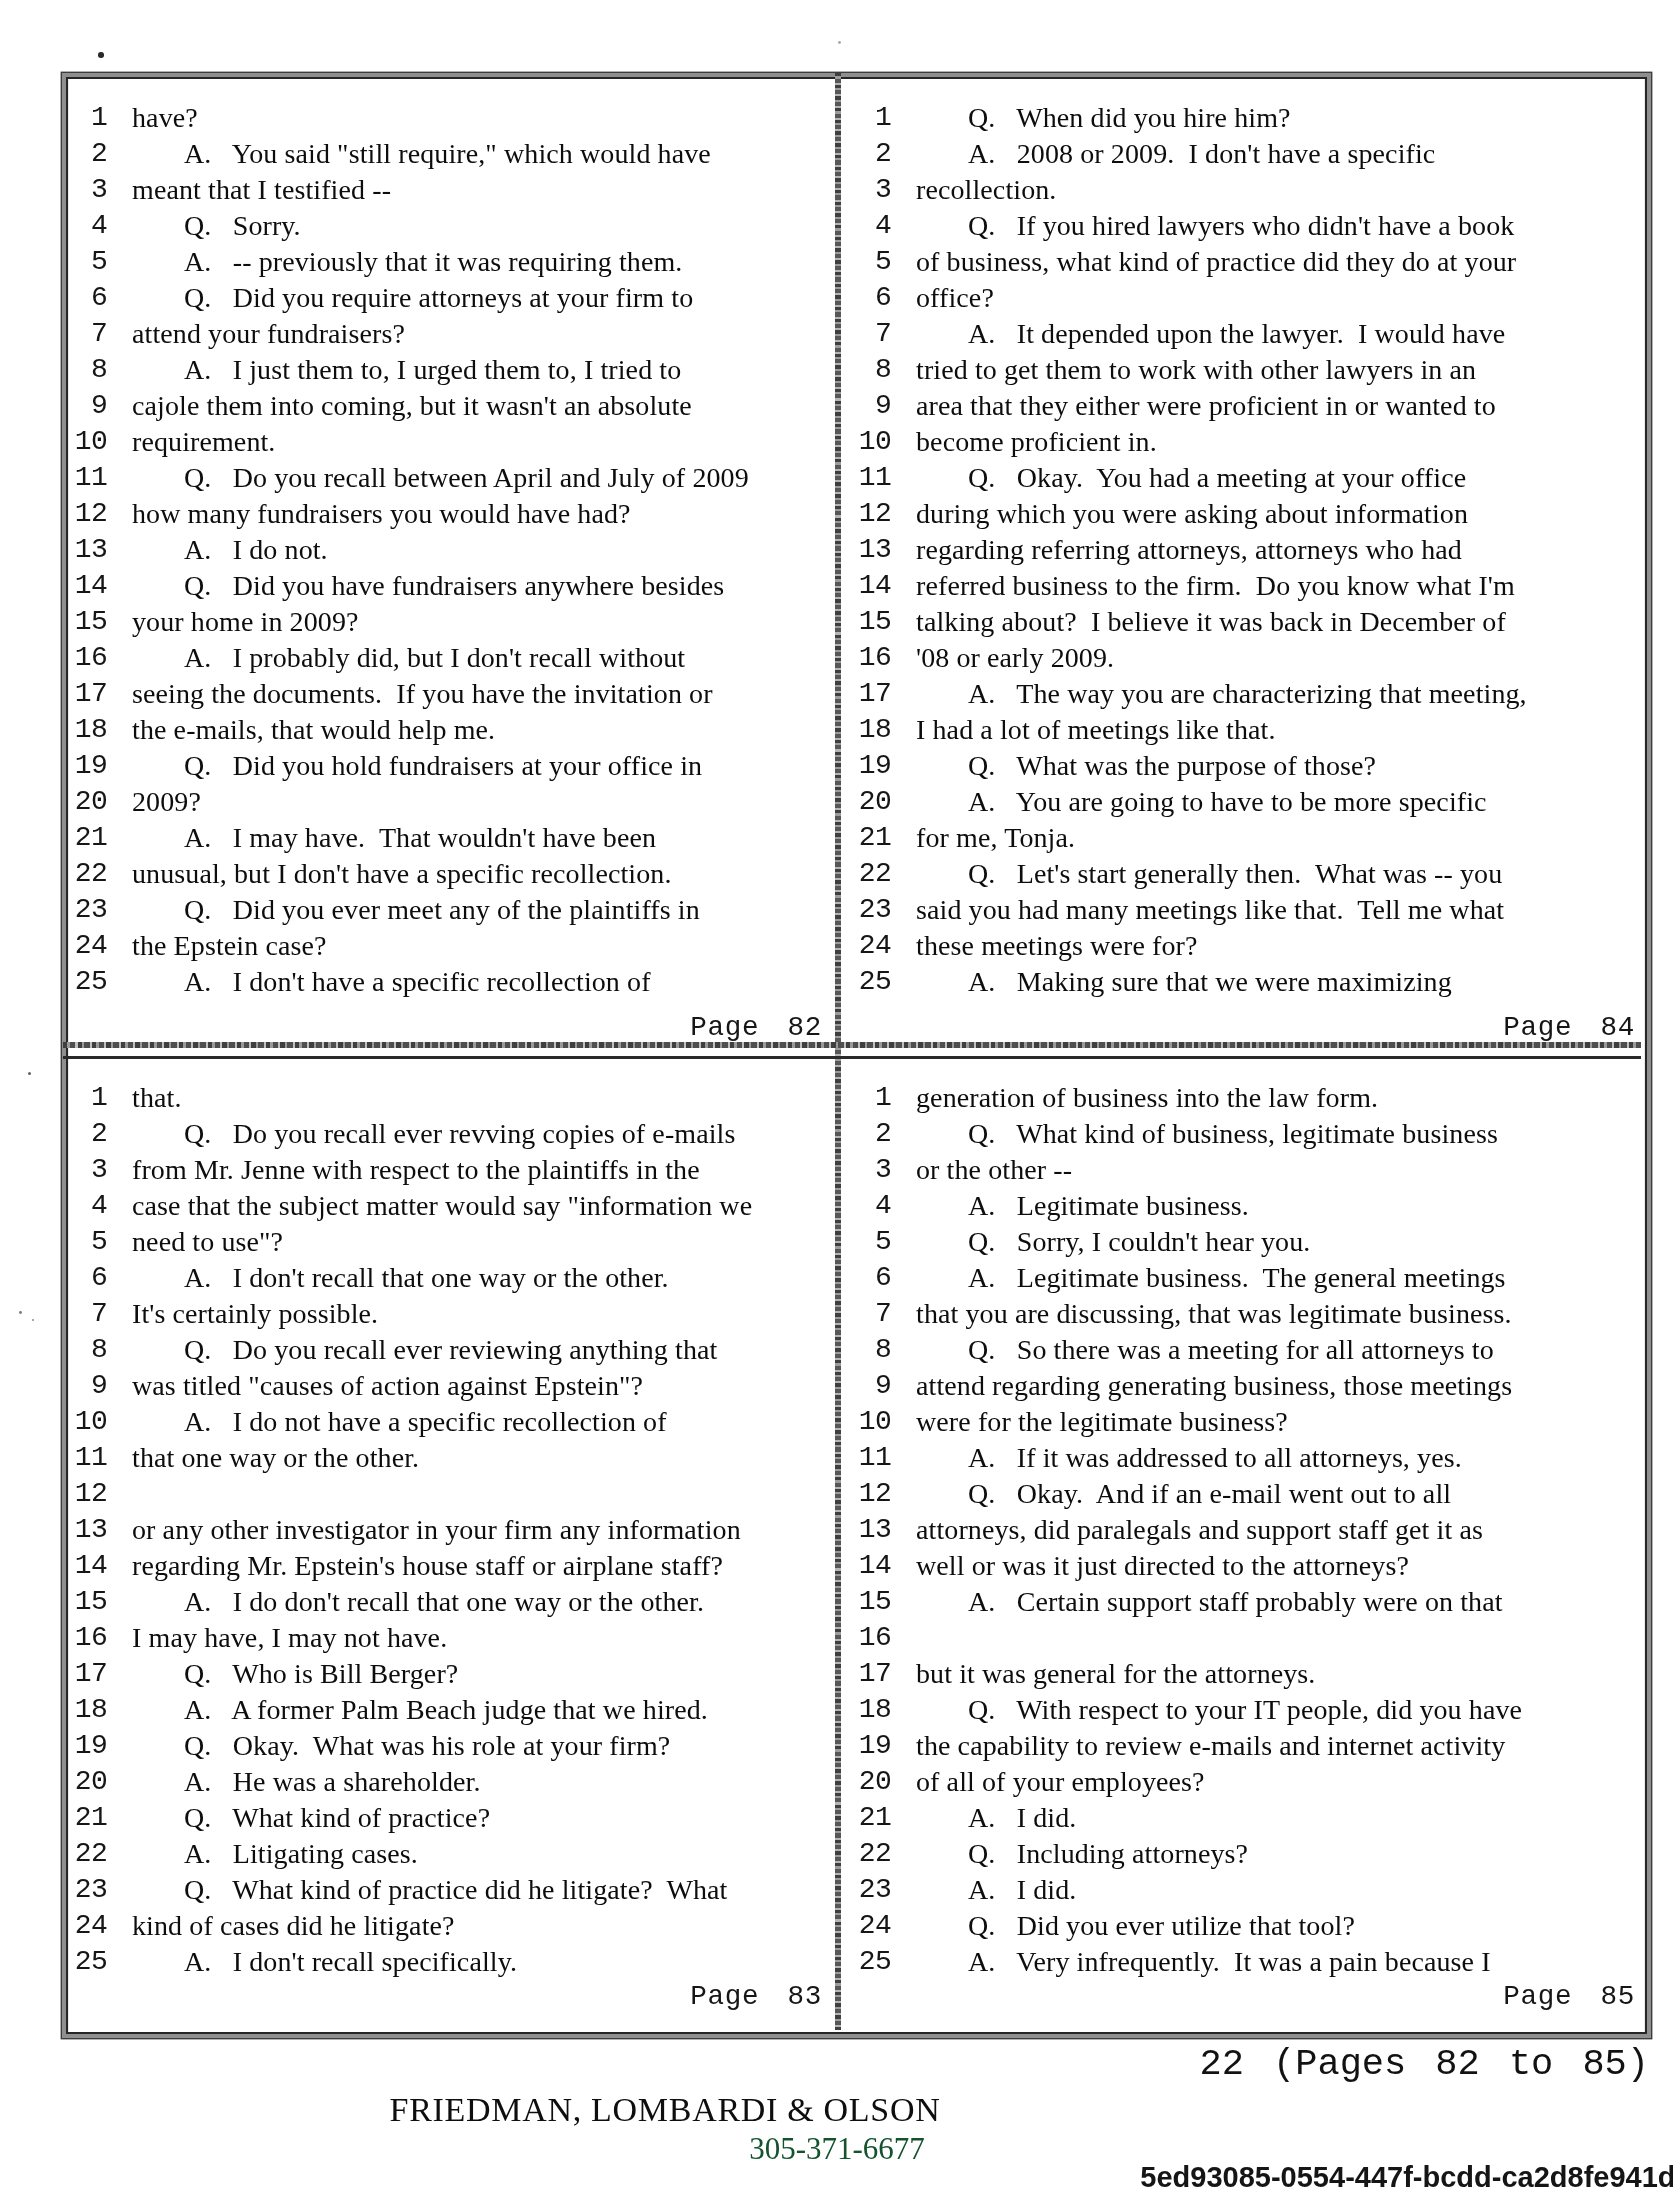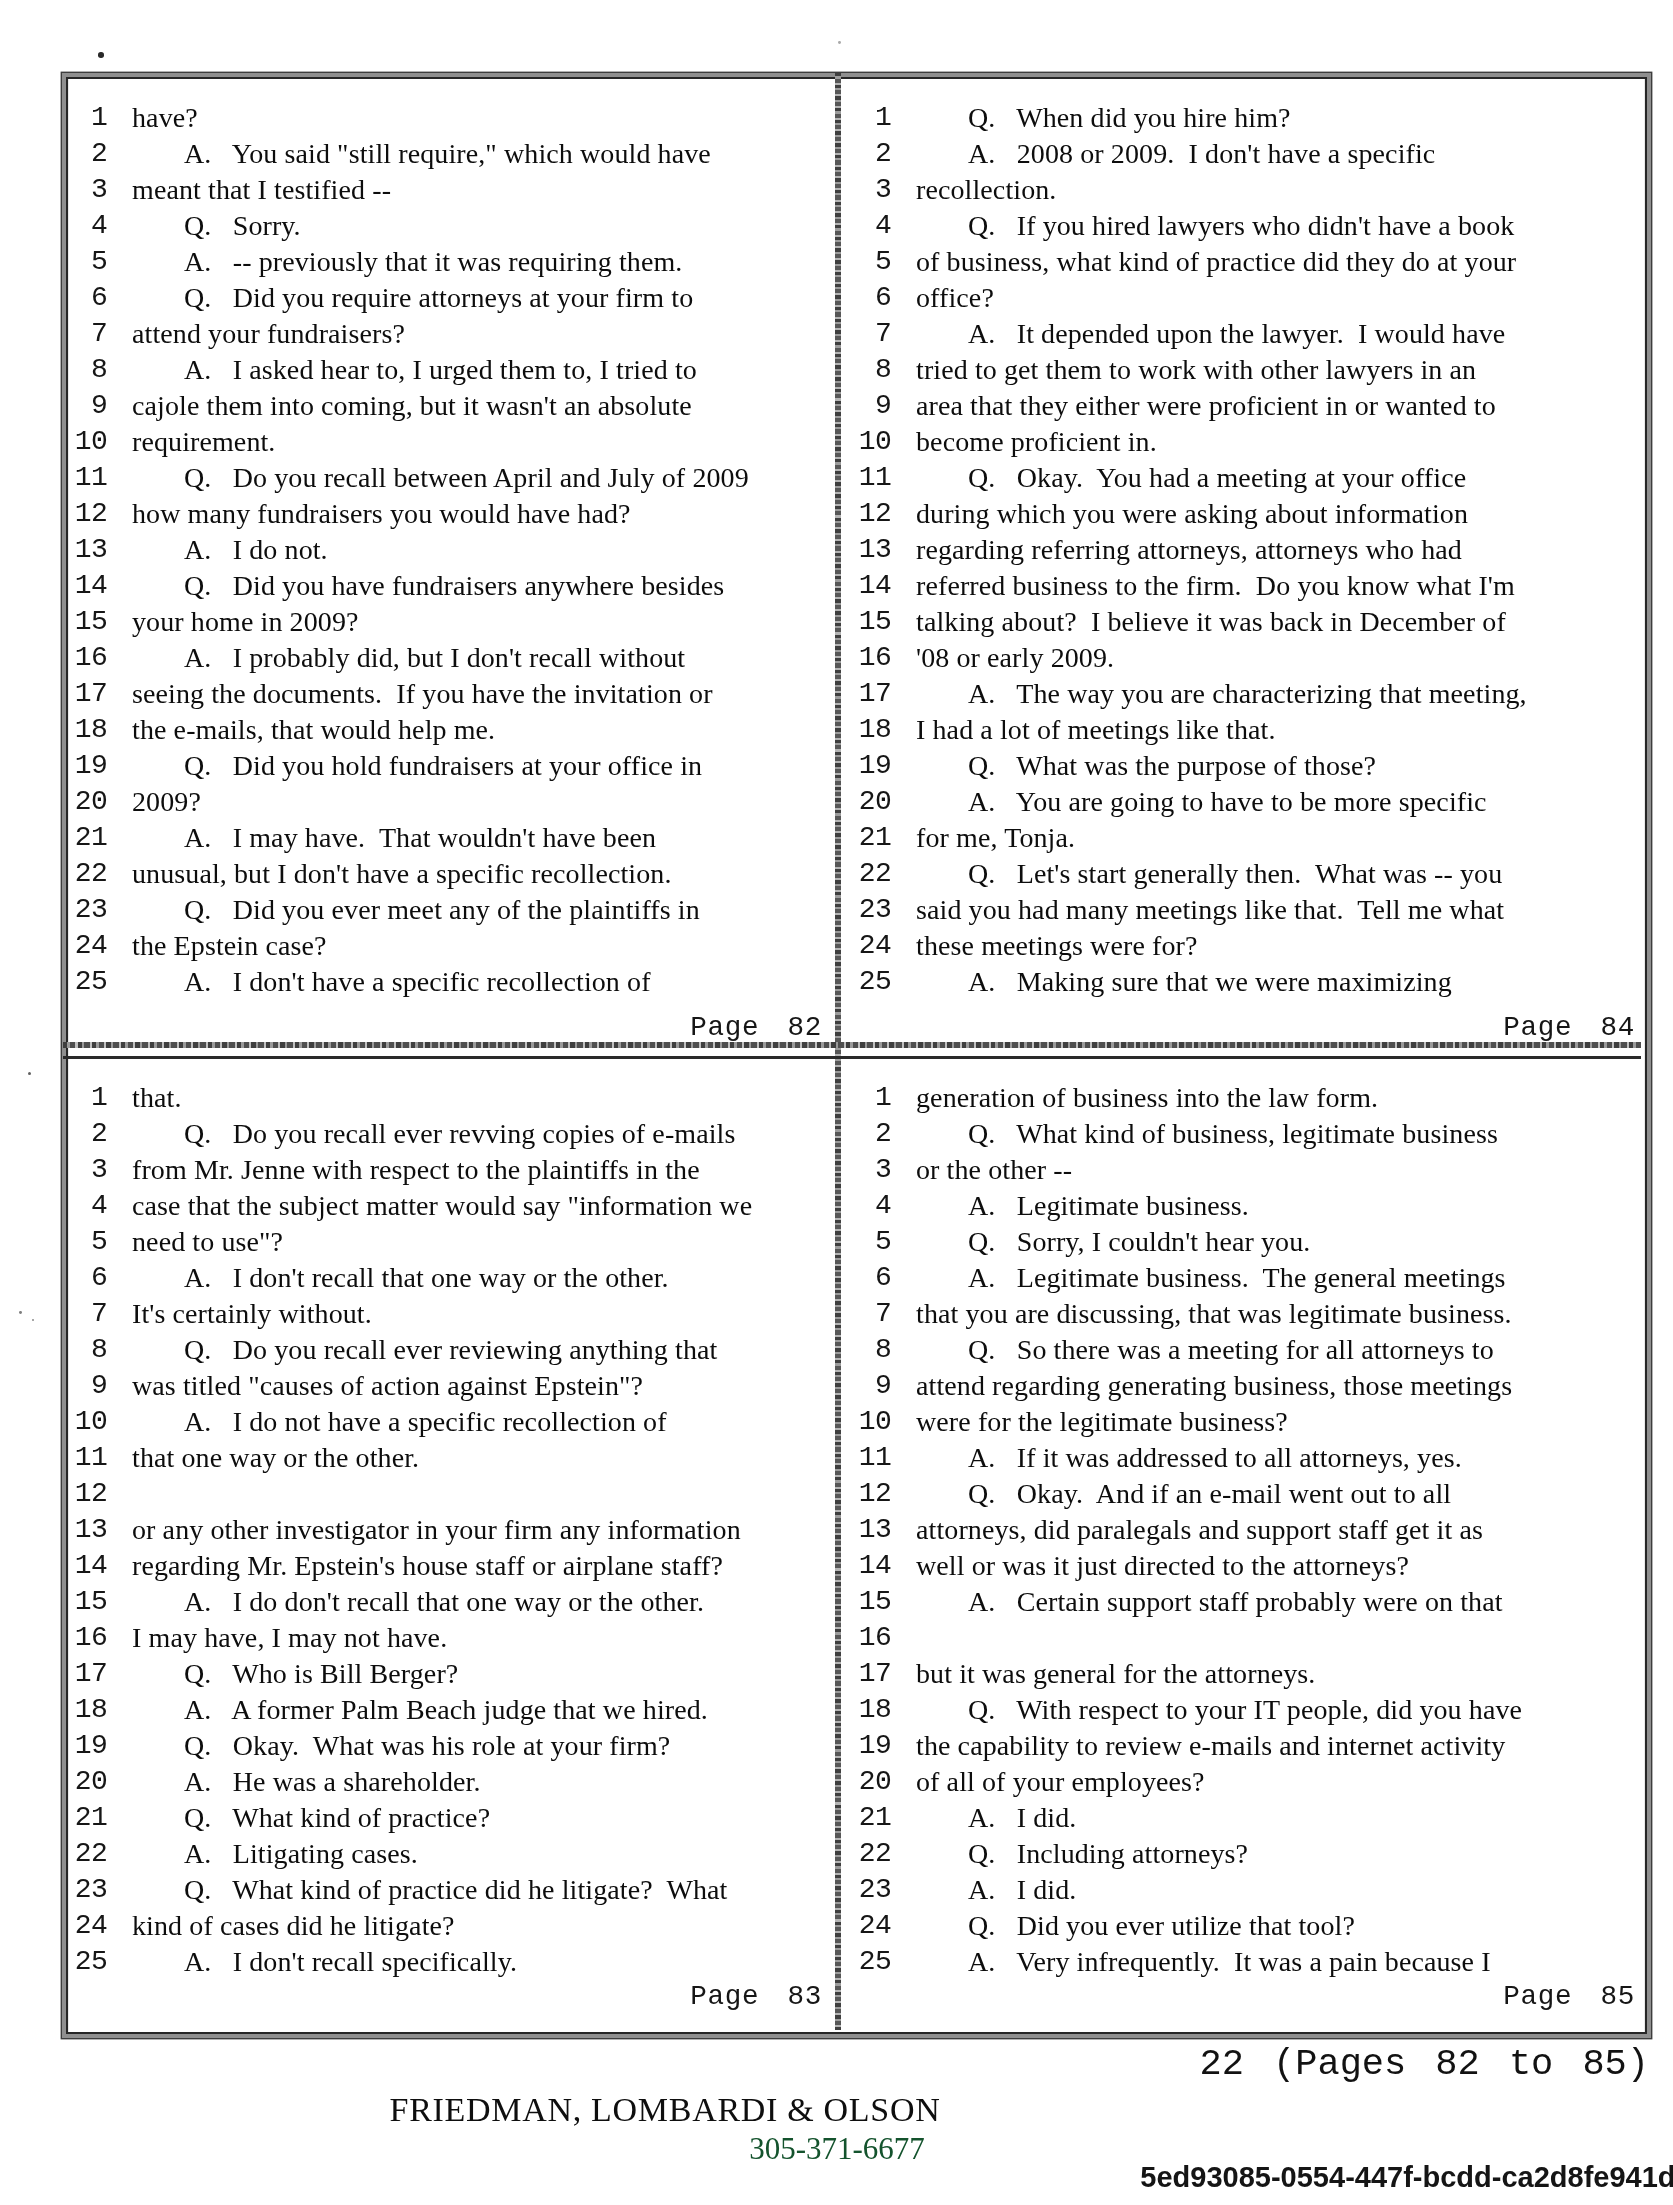--- a/index.html
+++ b/index.html
@@ -118,21 +118,21 @@
       <div class="trow">
         <span class="ln">6</span>
         <span class="tx ind">Q.   Did you require attorneys at your firm to</span>
       </div>
       <div class="trow">
         <span class="ln">7</span>
         <span class="tx">attend your fundraisers?</span>
       </div>
       <div class="trow">
         <span class="ln">8</span>
-        <span class="tx ind">A.   I asked hear to, I urged them to, I tried to</span>
+        <span class="tx ind">A.   I just them to, I urged them to, I tried to</span>
       </div>
       <div class="trow">
         <span class="ln">9</span>
         <span class="tx">cajole them into coming, but it wasn't an absolute</span>
       </div>
       <div class="trow">
         <span class="ln">10</span>
         <span class="tx">requirement.</span>
       </div>
       <div class="trow">
@@ -318,21 +318,21 @@
       <div class="trow">
         <span class="ln">5</span>
         <span class="tx">need to use"?</span>
       </div>
       <div class="trow">
         <span class="ln">6</span>
         <span class="tx ind">A.   I don't recall that one way or the other.</span>
       </div>
       <div class="trow">
         <span class="ln">7</span>
-        <span class="tx">It's certainly without.</span>
+        <span class="tx">It's certainly possible.</span>
       </div>
       <div class="trow">
         <span class="ln">8</span>
         <span class="tx ind">Q.   Do you recall ever reviewing anything that</span>
       </div>
       <div class="trow">
         <span class="ln">9</span>
         <span class="tx">was titled "causes of action against Epstein"?</span>
       </div>
       <div class="trow">

